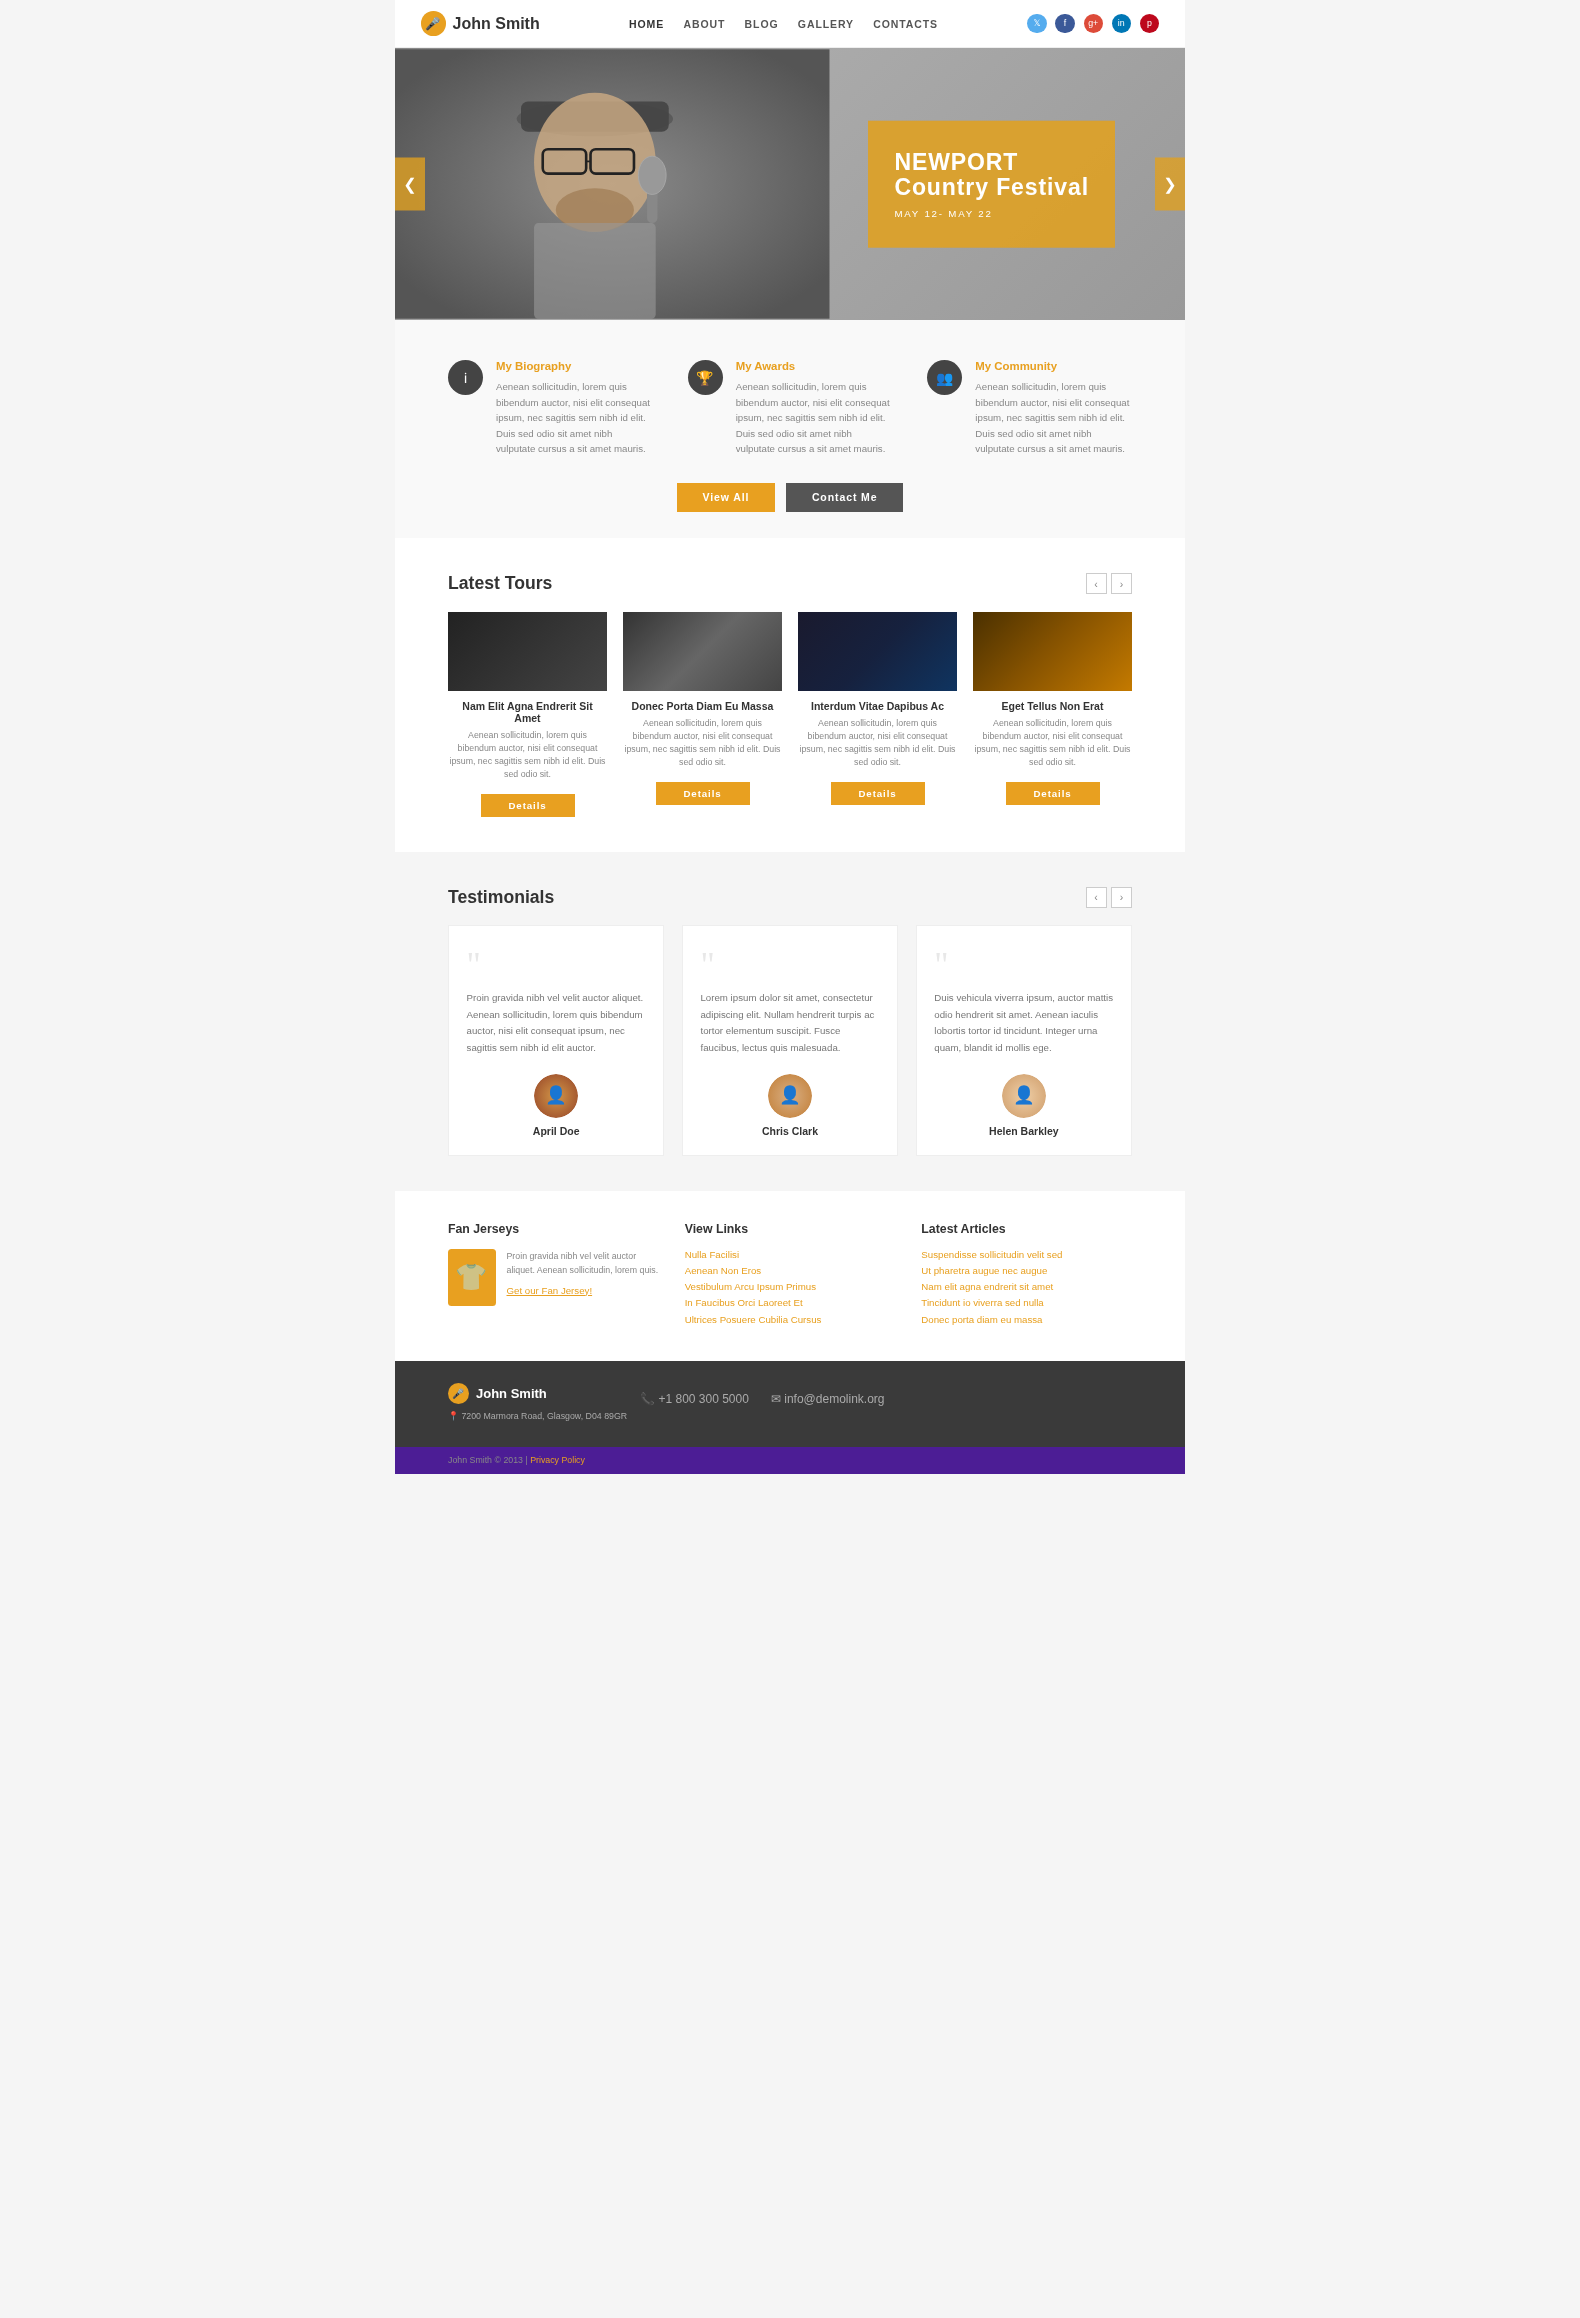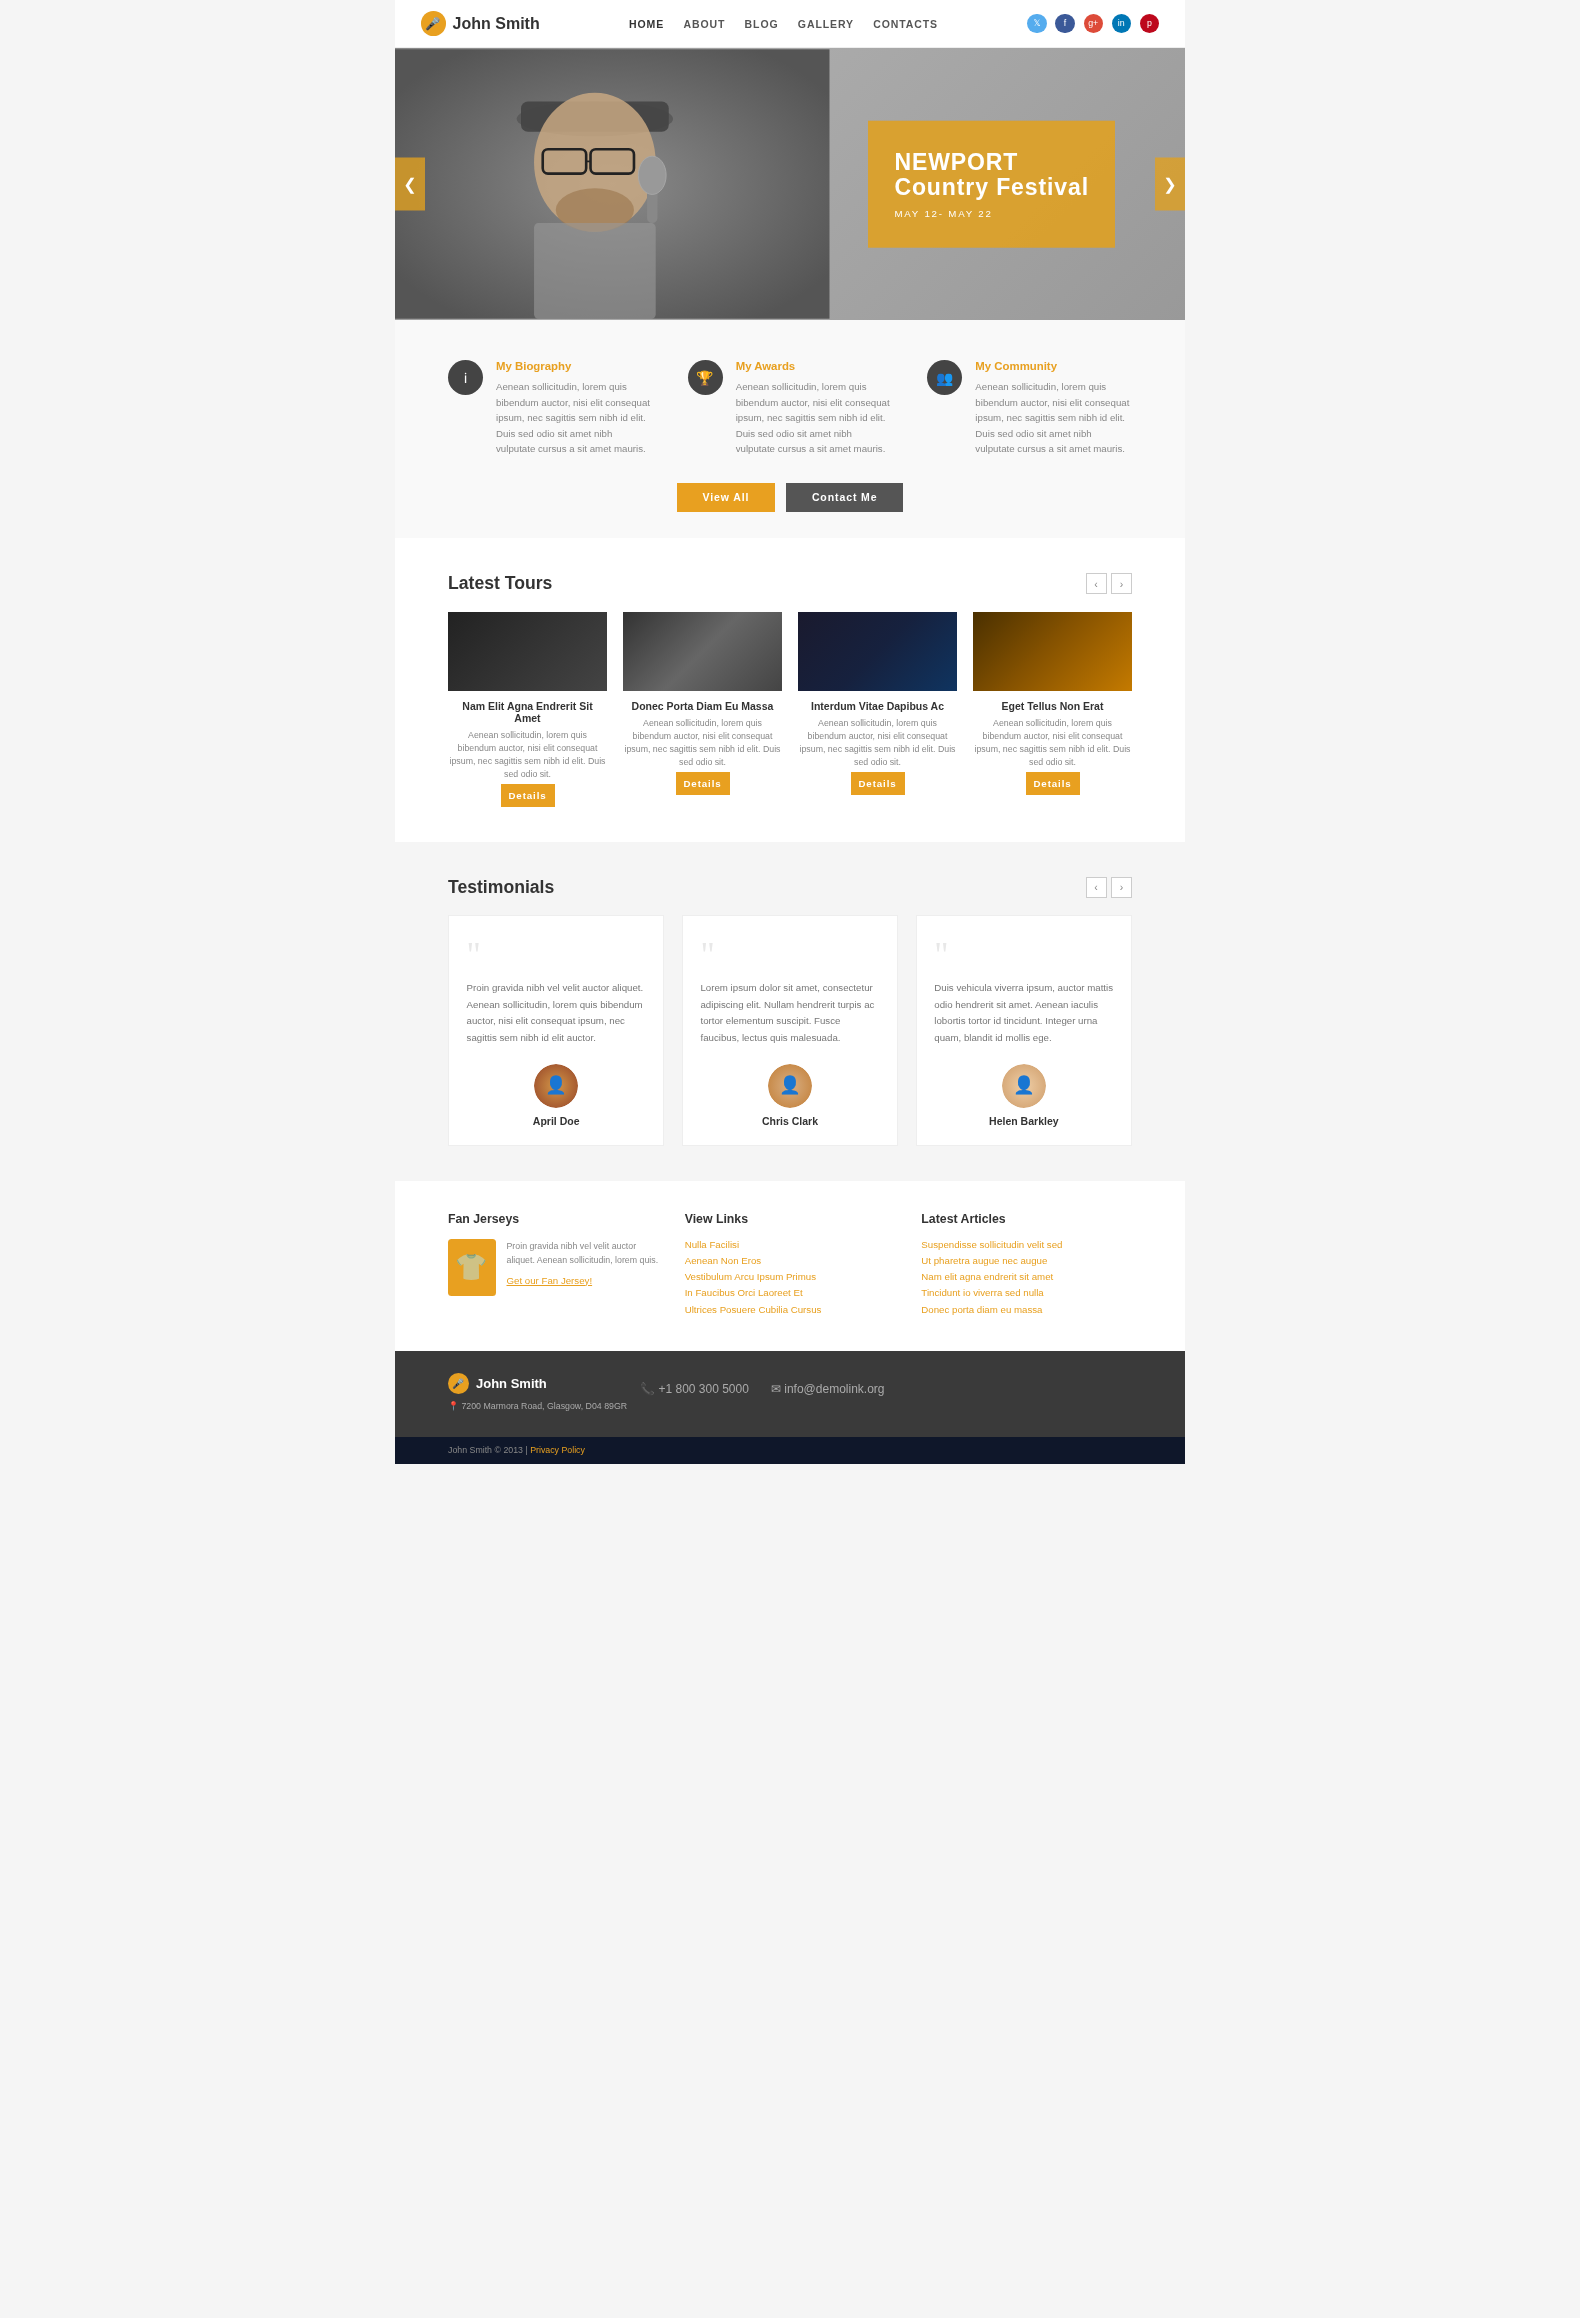--- a/index.html
+++ b/index.html
@@ -235,22 +235,22 @@
       text-align: center;
     }
     .tour-item p {
       font-size: 8.8px;
       line-height: 1.5;
       color: #888;
       text-align: center;
     }
     .tour-item .btn-orange {
       display: block;
-      width: 54px;
-      margin: 2px auto 0;
+      width: 94px;
+      margin: 12px auto 0;
       text-align: center;
       padding: 6.1px 0;
       font-size: 9.7px;
     }
 
     
     .testimonials-section {
       background: #f5f5f5;
       padding: 35px 53px;
     }
@@ -428,21 +428,21 @@
       margin-top: 8.8px;
       flex: 1;
     }
     .footer-contact-item {
       font-size: 12px;
       color: #aaa;
     }
 
     
     .footer-bottom {
-      background: #0f172a;
+      background: #4c1d95;
       padding: 8.8px 53px;
       display: flex;
       justify-content: space-between;
       align-items: flex-start;
     }
     .footer-bottom-text {
       font-size: 8.8px;
       color: #888;
     }
     .footer-bottom-link {

